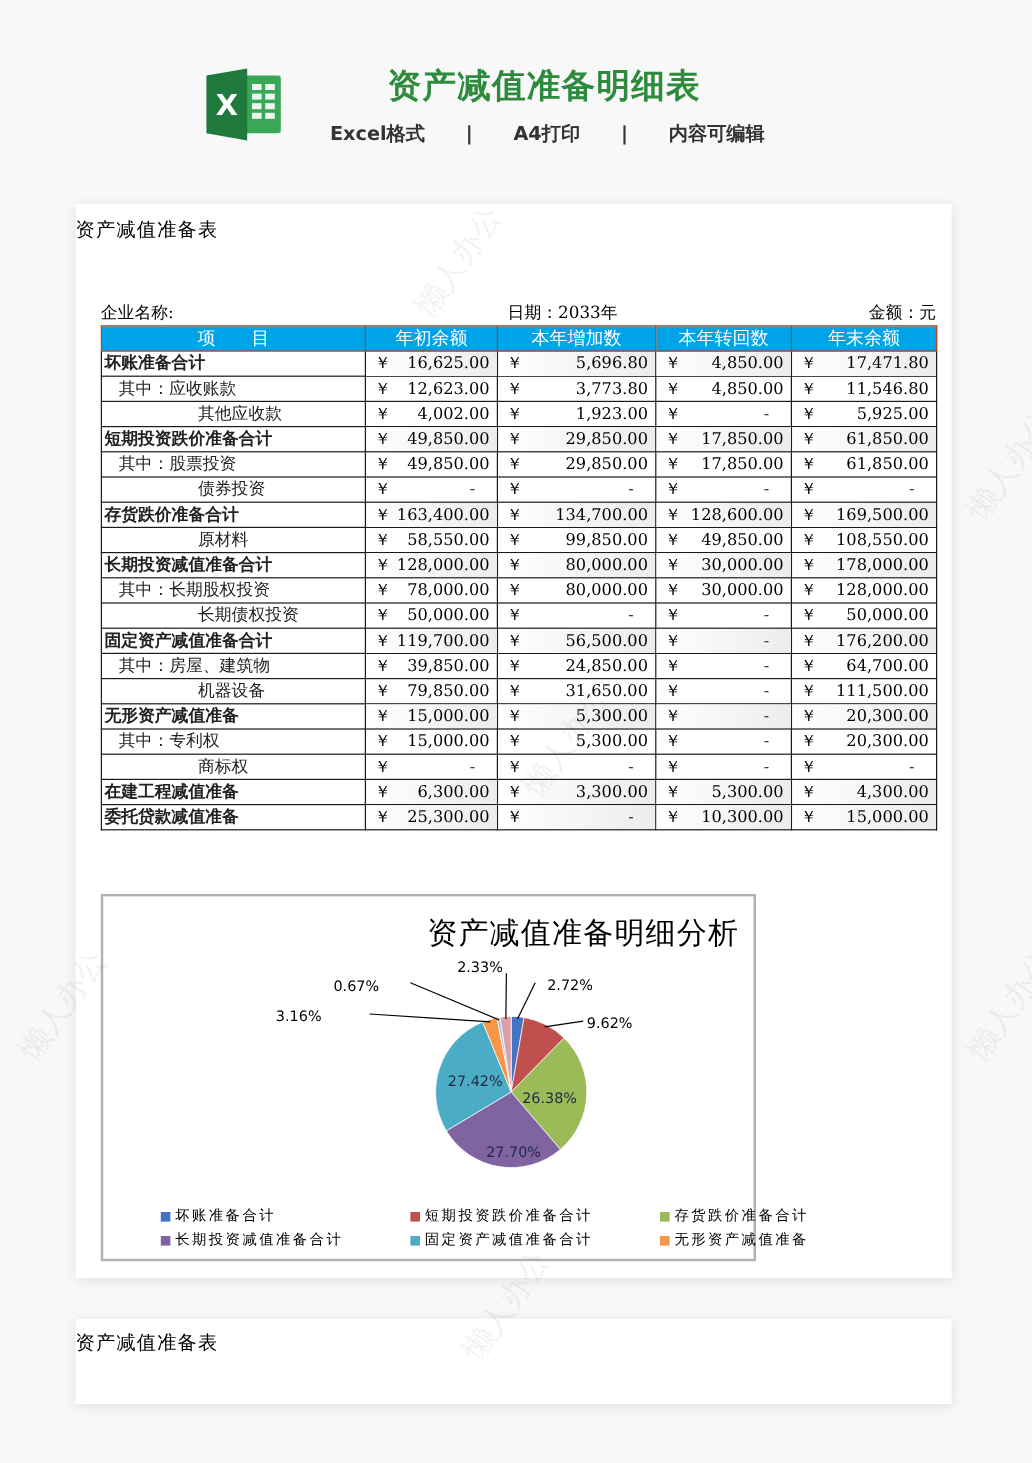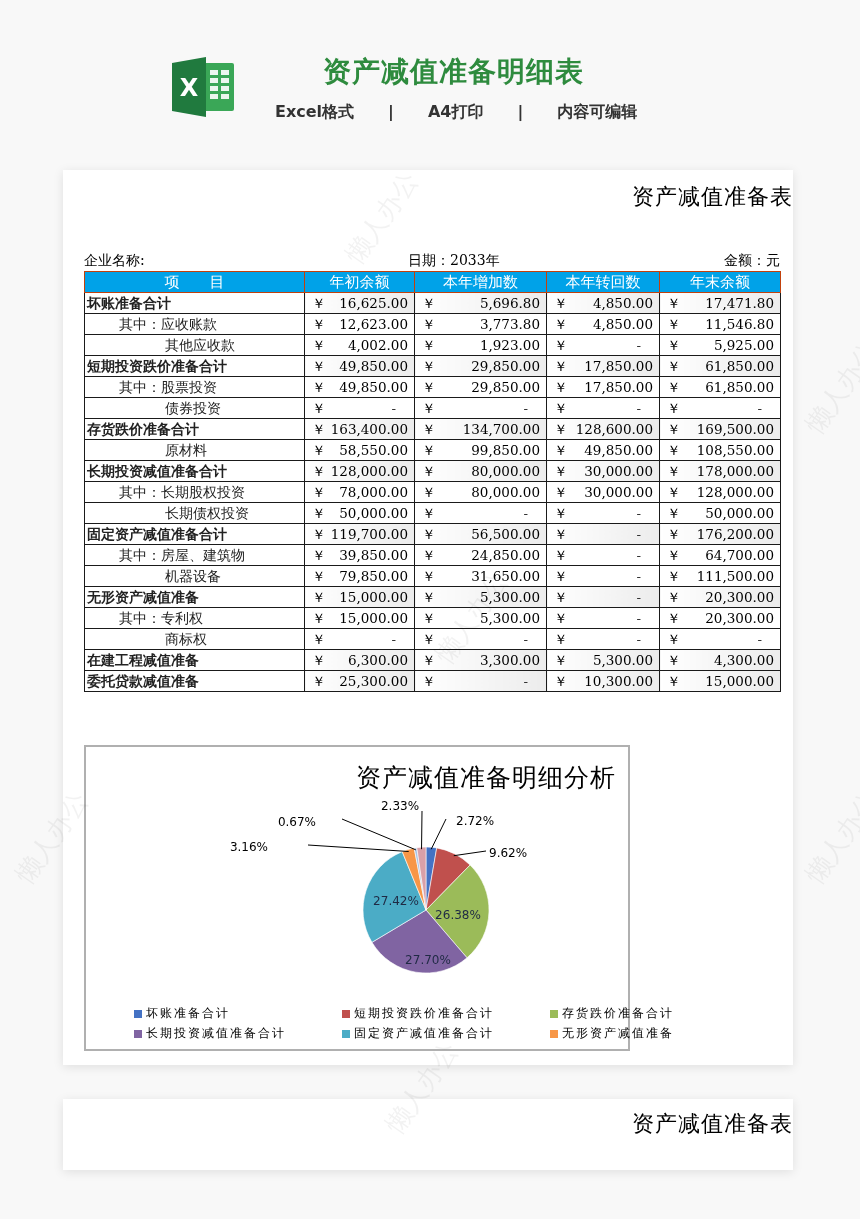--- a/index.html
+++ b/index.html
@@ -11,37 +11,37 @@
   .xl-icon { position: absolute; left: 170px; top: 55px; width: 66px; height: 64px; }
   .banner-title { position: absolute; left: 275px; top: 53px; font-family: "DejaVu Sans", sans-serif; font-weight: bold; font-size: 28px; color: #2e8b3e; letter-spacing: 1px; margin-left: 48px; }
   .banner-sub { position: absolute; left: 275px; top: 102px; font-family: "DejaVu Sans", sans-serif; font-weight: bold; font-size: 16px; color: #333; display: flex; gap: 16px; }
   .banner-sub span.sep { margin: 0 18px; }
 
   
   .card { position: absolute; background: #fff; box-shadow: 0 2px 10px rgba(0,0,0,0.10); }
   .card1 { left: 63px; top: 170px; width: 730px; height: 895px; }
   .card2 { left: 63px; top: 1099px; width: 730px; height: 71px; }
 
-  .sheet-title { position: absolute; left: 0; width: 100%; text-align: right; font-size: 22px; letter-spacing: 1px; }
+  .sheet-title { position: absolute; left: 0; width: 100%; text-align: left; font-size: 16px; letter-spacing: 1px; }
   .card1 .sheet-title { top: 12px; }
   .card2 .sheet-title { top: 10px; }
 
   .meta-row { position: absolute; left: 21px; top: 82px; width: 696px; height: 18px; font-size: 14px; }
   .meta-row .m-left { position: absolute; left: 0; }
-  .meta-row .m-mid { position: absolute; left: 324px; }
+  .meta-row .m-mid { position: absolute; left: 339px; }
   .meta-row .m-right { position: absolute; right: 0; }
 
   
   table.grid { position: absolute; left: 21px; top: 101px; width: 696px; border-collapse: collapse; table-layout: fixed; font-size: 14px; }
   table.grid th { background: #00a2e8; color: #fff; font-weight: normal; font-family: "DejaVu Sans", sans-serif; font-size: 15px; height: 21px; border: 1px solid #c2410c; padding: 0; text-align: center; }
   table.grid td { height: 21px; border: 1px solid #1a1a1a; padding: 0 6px; white-space: nowrap; line-height: 19px; }
   table.grid tr.total td { background: linear-gradient(to right, #ffffff 0%, #ececec 100%); }
   table.grid tr.total td.item { background: #fff; font-weight: bold; font-family: "DejaVu Sans", sans-serif; font-size: 14px; padding-left: 2px; }
   table.grid td.item { font-size: 14px; color: #222; }
-  td.item.sub1 { padding-left: 34px; margin-left: 10px; }
+  td.item.sub1 { padding-left: 14px; margin-left: 10px; }
   td.item.sub2 { padding-left: 80px; }
   td.num { position: relative; text-align: right; font-size: 13.5px; }
   td.num .cur { position: absolute; left: 7px; }
   td.num.dash .v { padding-right: 12px; color: #333; }
 
   
   .chart-box { position: absolute; left: 21px; top: 575px; width: 546px; height: 306px; border: 2px solid #b0b0b0; background: #fff; }
   .chart-title { position: absolute; left: 270px; top: 14px; font-size: 25px; font-family: "DejaVu Sans", sans-serif; letter-spacing: 1px; }
   .chart-svg { position: absolute; left: 0; top: 0; }
   .legend { position: absolute; left: 48px; top: 258px; width: 600px; font-size: 12px; font-family: "DejaVu Sans", sans-serif; }

